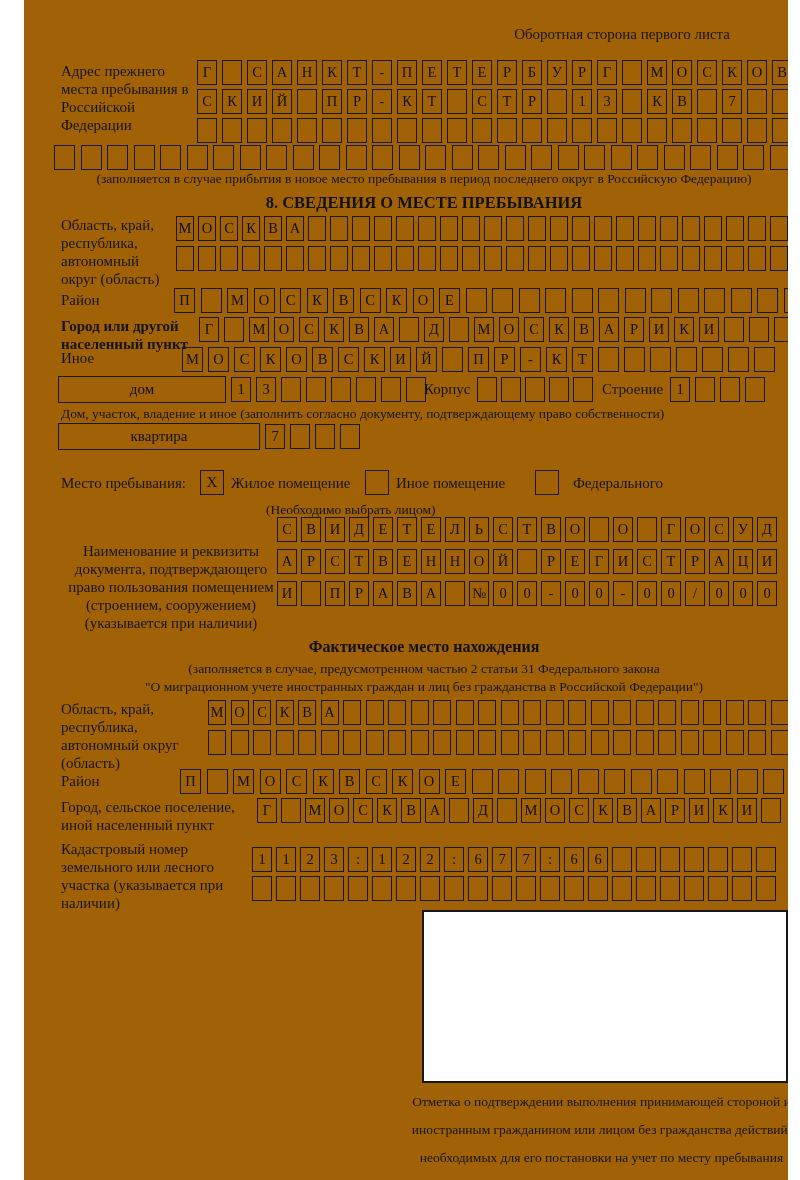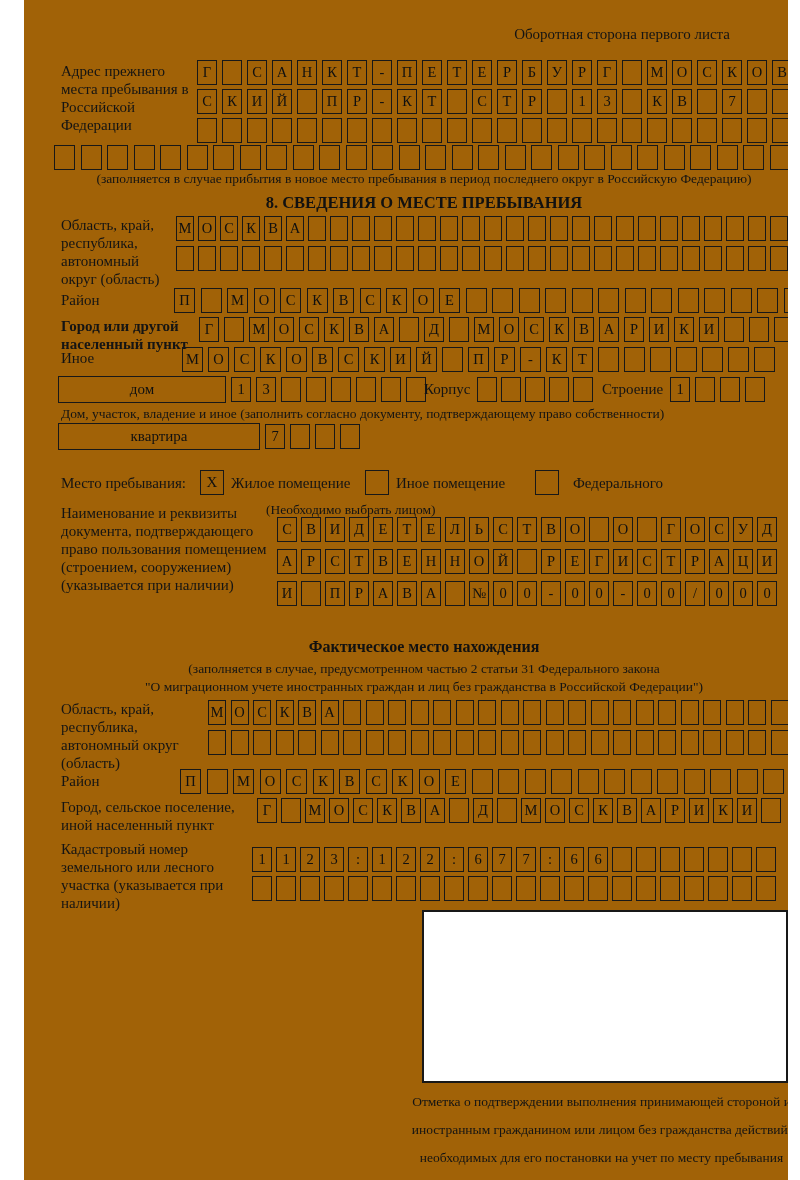--- a/index.html
+++ b/index.html
@@ -338,21 +338,21 @@
 
   <div class="abs lbl" style="top:474px; left:37px;">Место пребывания:</div>
   <div class="abs checkbox" style="top:470px; left:176px;">X</div>
   <div class="abs lbl" style="top:474px; left:207px;">Жилое помещение</div>
   <div class="abs checkbox" style="top:470px; left:341px;"></div>
   <div class="abs lbl" style="top:474px; left:372px;">Иное помещение</div>
   <div class="abs checkbox" style="top:470px; left:511px;"></div>
   <div class="abs lbl" style="top:474px; left:549px;">Федерального</div>
   <div class="abs cap" style="top:502px; left:242px;">(Необходимо выбрать лицом)</div>
 
-  <div class="abs lbl" style="top:504px; left:37px; width:220px;">Наименование и реквизиты документа, подтверждающего право пользования помещением (строением, сооружением) (указывается при наличии)</div>
+  <div class="abs lbl" style="top:542px; left:37px; width:220px;text-align:center;">Наименование и реквизиты документа, подтверждающего право пользования помещением (строением, сооружением) (указывается при наличии)</div>
   <div class="abs cellrow g4 cw20" style="top:517px; left:253px;">
       <div class="cell">С</div>
       <div class="cell">В</div>
       <div class="cell">И</div>
       <div class="cell">Д</div>
       <div class="cell">Е</div>
       <div class="cell">Т</div>
       <div class="cell">Е</div>
       <div class="cell">Л</div>
       <div class="cell">Ь</div>

